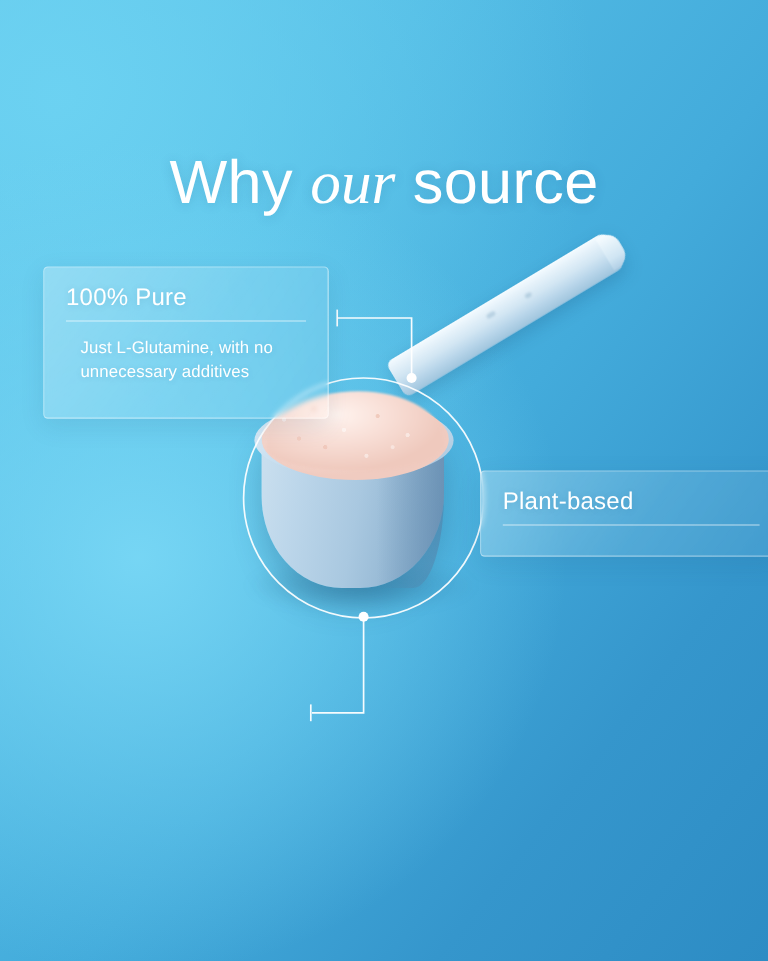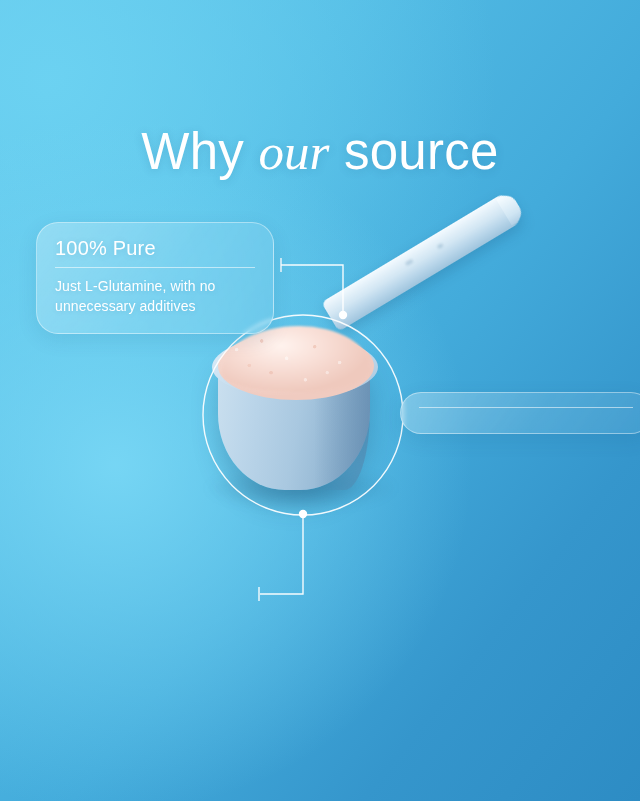--- a/index.html
+++ b/index.html
@@ -176,21 +176,21 @@
   
   .connectors {
     position: absolute;
     inset: 0;
   }
 
   
   .card {
     position: absolute;
     box-sizing: border-box;
-    border-radius: 22px;
+    border-radius: 4px;
     padding: 14px 18px 16px 18px;
     color: #ffffff;
     background: linear-gradient(125deg, rgba(255,255,255,0.28) 0%, rgba(255,255,255,0.12) 55%, rgba(255,255,255,0.07) 100%);
     border: 1px solid rgba(255,255,255,0.42);
     box-shadow: 0 6px 20px rgba(20,72,112,0.10);
     backdrop-filter: blur(2px);
   }
   .card-title {
     font-size: 20px;
     font-weight: 400;
@@ -202,21 +202,21 @@
   .card-rule {
     height: 1px;
     background: rgba(255,255,255,0.55);
     margin: 0 0 9px 0;
   }
   .card-body {
     font-size: 14px;
     font-weight: 400;
     line-height: 1.42;
     letter-spacing: 0.1px;
-    margin: 0;
+    margin: 12px;
     text-shadow: 0 1px 5px rgba(20,80,120,0.14);
     white-space: pre-line;
   }
 
   #card-pure     { left: 36px;  top: 222px; width: 238px; }
   #card-plant    { left: 400px; top: 392px; width: 252px; }
   #card-mix      { left: 18px;  top: 556px; width: 240px; }
 </style>
 </head>
 <body>
@@ -252,17 +252,18 @@
   </svg>
 
   <div class="card" id="card-pure">
     <div class="card-title">100% Pure</div>
     <div class="card-rule"></div>
     <div class="card-body">Just L-Glutamine, with no
 unnecessary additives</div>
   </div>
 
   <div class="card" id="card-plant">
+    <div class="card-title">Plant-based</div>
     <div class="card-rule"></div>
   </div>
 
 
 </div>
 
 </body></html>

